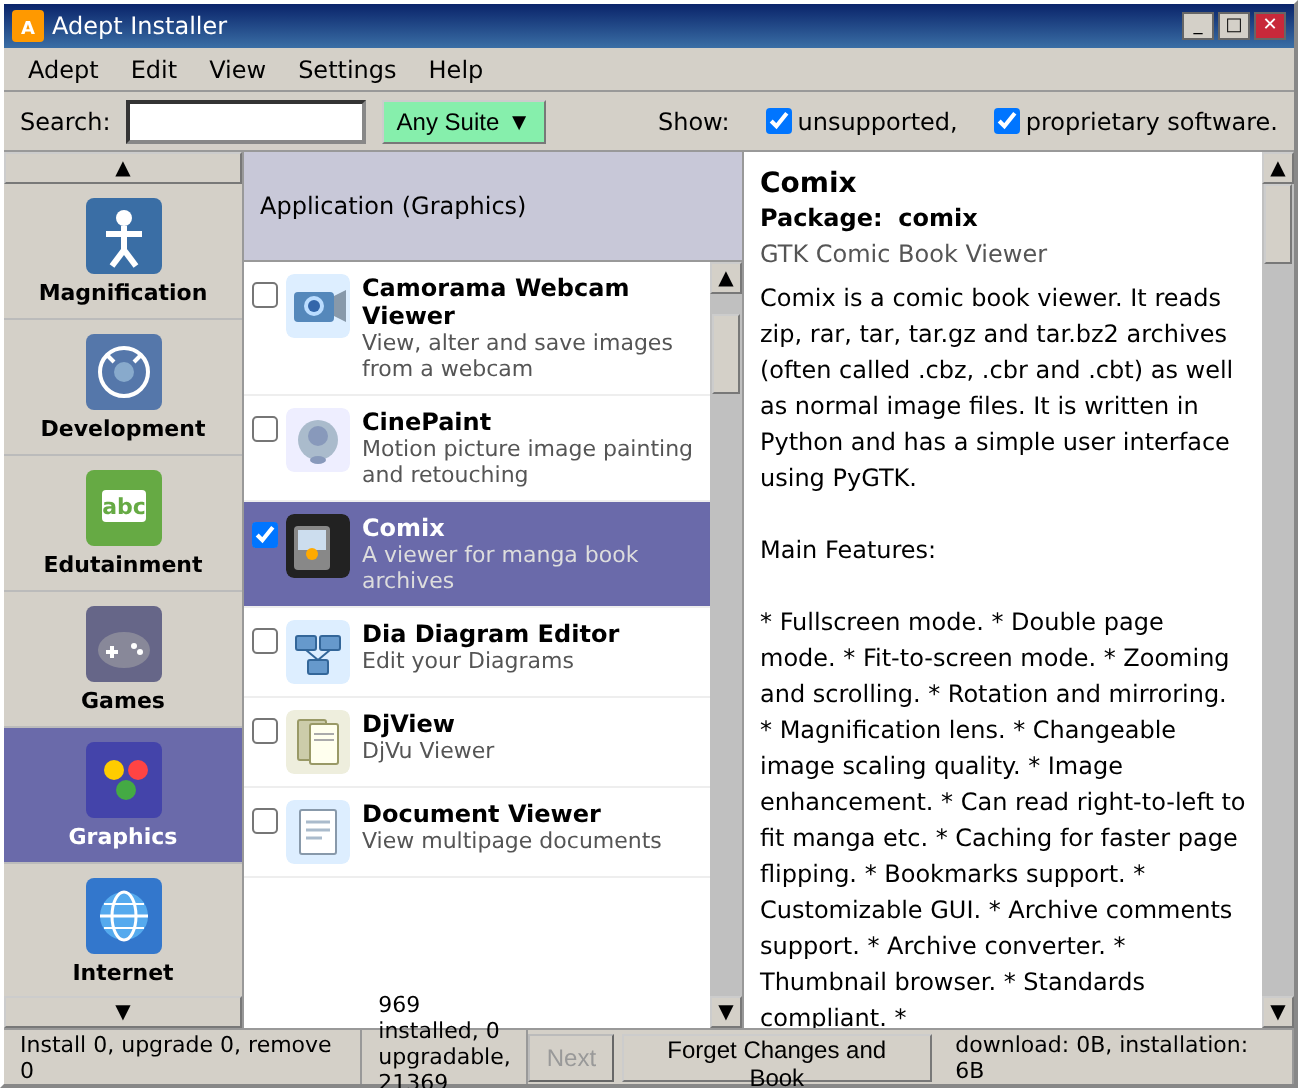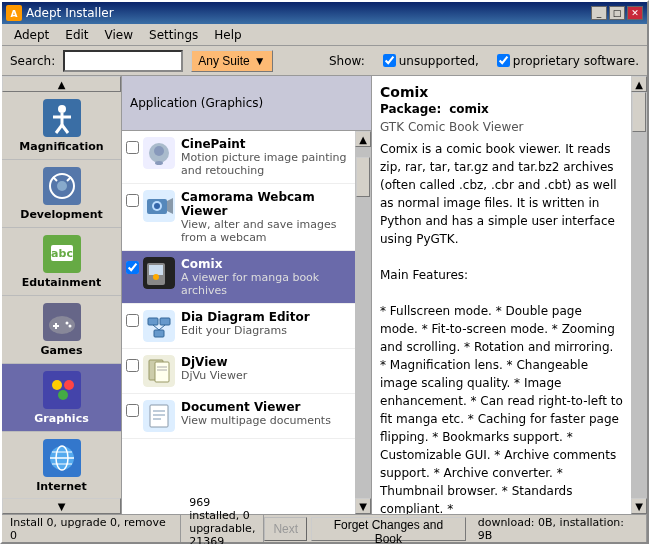--- a/index.html
+++ b/index.html
@@ -106,21 +106,21 @@
       padding: 2px 4px;
       font-size: 12px;
     }
     .dropdown-wrapper {
       display: flex;
       align-items: center;
     }
     .dropdown-btn {
       height: 22px;
       border: 1px outset #ccc;
-      background: #fdba74;
+      background: #86efac;
       padding: 0 6px;
       font-size: 12px;
       cursor: pointer;
       display: flex;
       align-items: center;
       gap: 4px;
     }
     .show-section {
       margin-left: auto;
       display: flex;
@@ -494,46 +494,46 @@
 
       <div class="app-list-section">
         <div class="app-list-header">Application (Graphics)</div>
         <div style="display:flex;flex:1;overflow:hidden;">
           <div class="app-list-scroll">
 
             <div class="app-item">
               <input type="checkbox" class="app-checkbox" style="">
               <div class="app-icon">
                 <svg width="32" height="32" viewBox="0 0 32 32">
-                  <rect width="32" height="32" rx="4" fill="#eeeeff"></rect>
-                  <circle cx="16" cy="16" r="10" fill="#aabbcc"></circle>
-                  <circle cx="16" cy="14" r="5" fill="#8899bb"></circle>
-                  <ellipse cx="16" cy="26" rx="4" ry="2" fill="#8899bb"></ellipse>
-                </svg>
-              </div>
-              <div class="app-text">
-                <div class="app-name">CinePaint</div>
-                <div class="app-desc">Motion picture image painting and retouching</div>
-              </div>
-            </div>
-
-            <div class="app-item">
-              <input type="checkbox" class="app-checkbox" style="">
-              <div class="app-icon">
-                <svg width="32" height="32" viewBox="0 0 32 32">
                   <rect width="32" height="32" rx="4" fill="#ddeeff"></rect>
                   <rect x="4" y="9" width="20" height="15" rx="2" fill="#5588bb"></rect>
                   <circle cx="14" cy="16" r="5" fill="#bbddff"></circle>
                   <circle cx="14" cy="16" r="3" fill="#3366aa"></circle>
                   <polygon points="24,11 30,8 30,24 24,21" fill="#8899aa"></polygon>
                 </svg>
               </div>
               <div class="app-text">
                 <div class="app-name">Camorama Webcam Viewer</div>
                 <div class="app-desc">View, alter and save images from a webcam</div>
+              </div>
+            </div>
+
+            <div class="app-item">
+              <input type="checkbox" class="app-checkbox" style="">
+              <div class="app-icon">
+                <svg width="32" height="32" viewBox="0 0 32 32">
+                  <rect width="32" height="32" rx="4" fill="#eeeeff"></rect>
+                  <circle cx="16" cy="16" r="10" fill="#aabbcc"></circle>
+                  <circle cx="16" cy="14" r="5" fill="#8899bb"></circle>
+                  <ellipse cx="16" cy="26" rx="4" ry="2" fill="#8899bb"></ellipse>
+                </svg>
+              </div>
+              <div class="app-text">
+                <div class="app-name">CinePaint</div>
+                <div class="app-desc">Motion picture image painting and retouching</div>
               </div>
             </div>
 
             <div class="app-item selected">
               <input type="checkbox" class="app-checkbox" checked="" style="">
               <div class="app-icon">
                 <svg width="32" height="32" viewBox="0 0 32 32">
                   <rect width="32" height="32" rx="4" fill="#222"></rect>
                   <rect x="4" y="6" width="18" height="22" rx="2" fill="#888"></rect>
                   <rect x="6" y="8" width="14" height="10" fill="#ccddee"></rect>
@@ -640,16 +640,16 @@
   <div class="statusbar">
     <div class="status-section">
       <span>Install 0, upgrade 0, remove 0</span>
     </div>
     <div class="status-section grow">
       <span>969 installed, 0 upgradable, 21369 available</span>
     </div>
     <button class="status-btn" disabled="">Next</button>
     <button class="status-btn">Forget Changes and Book</button>
     <div class="status-section">
-      <span>download: 0B, installation: 9B</span>
+      <span>download: 0B, installation: 6B</span>
     </div>
   </div>
 </div>
 
 </body></html>

